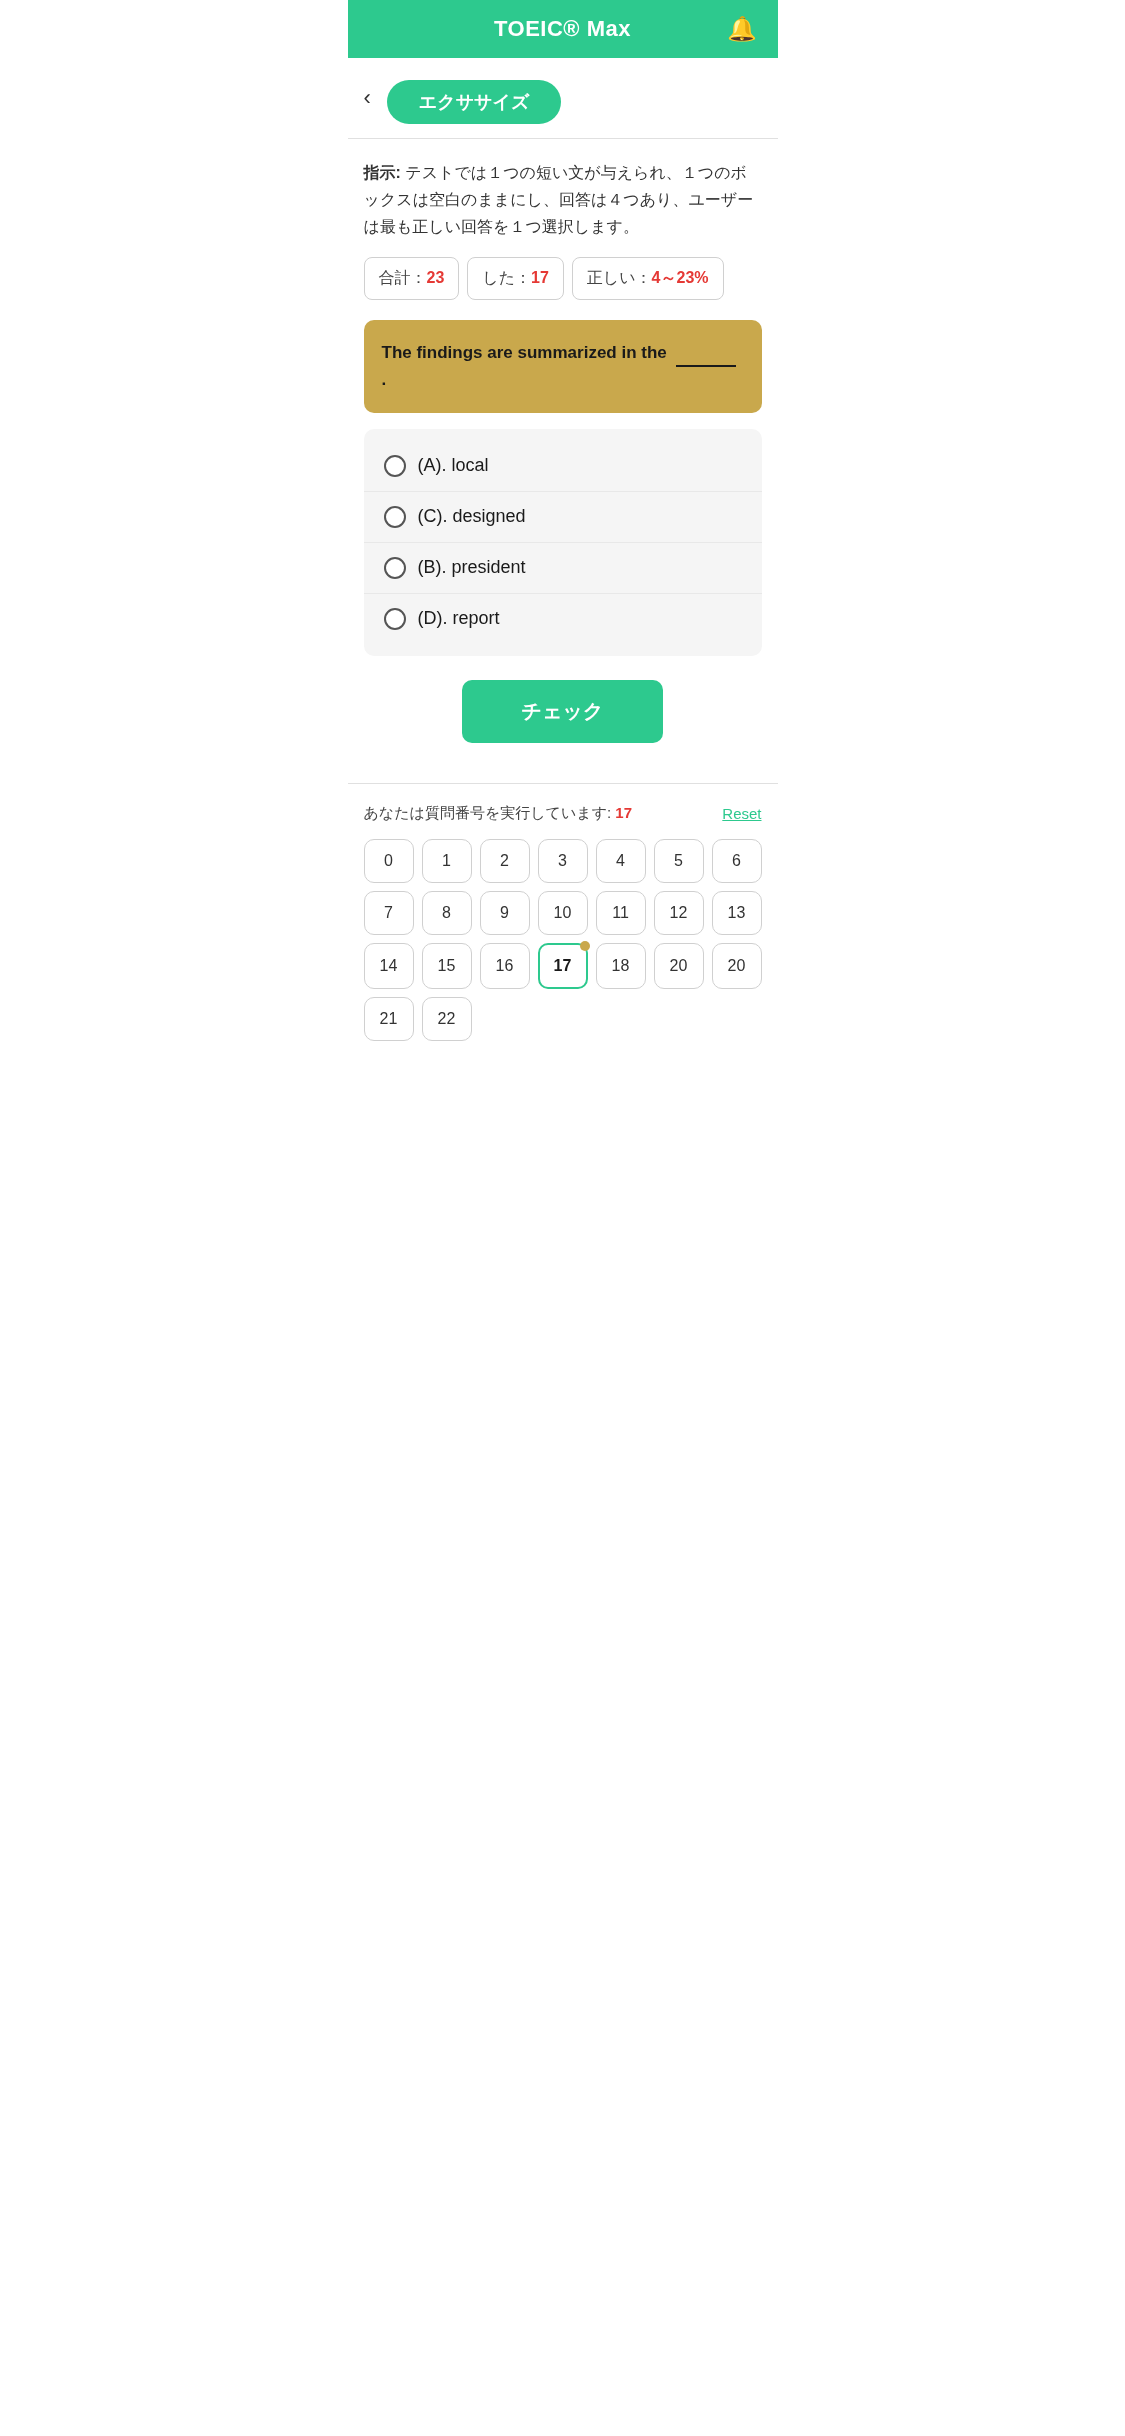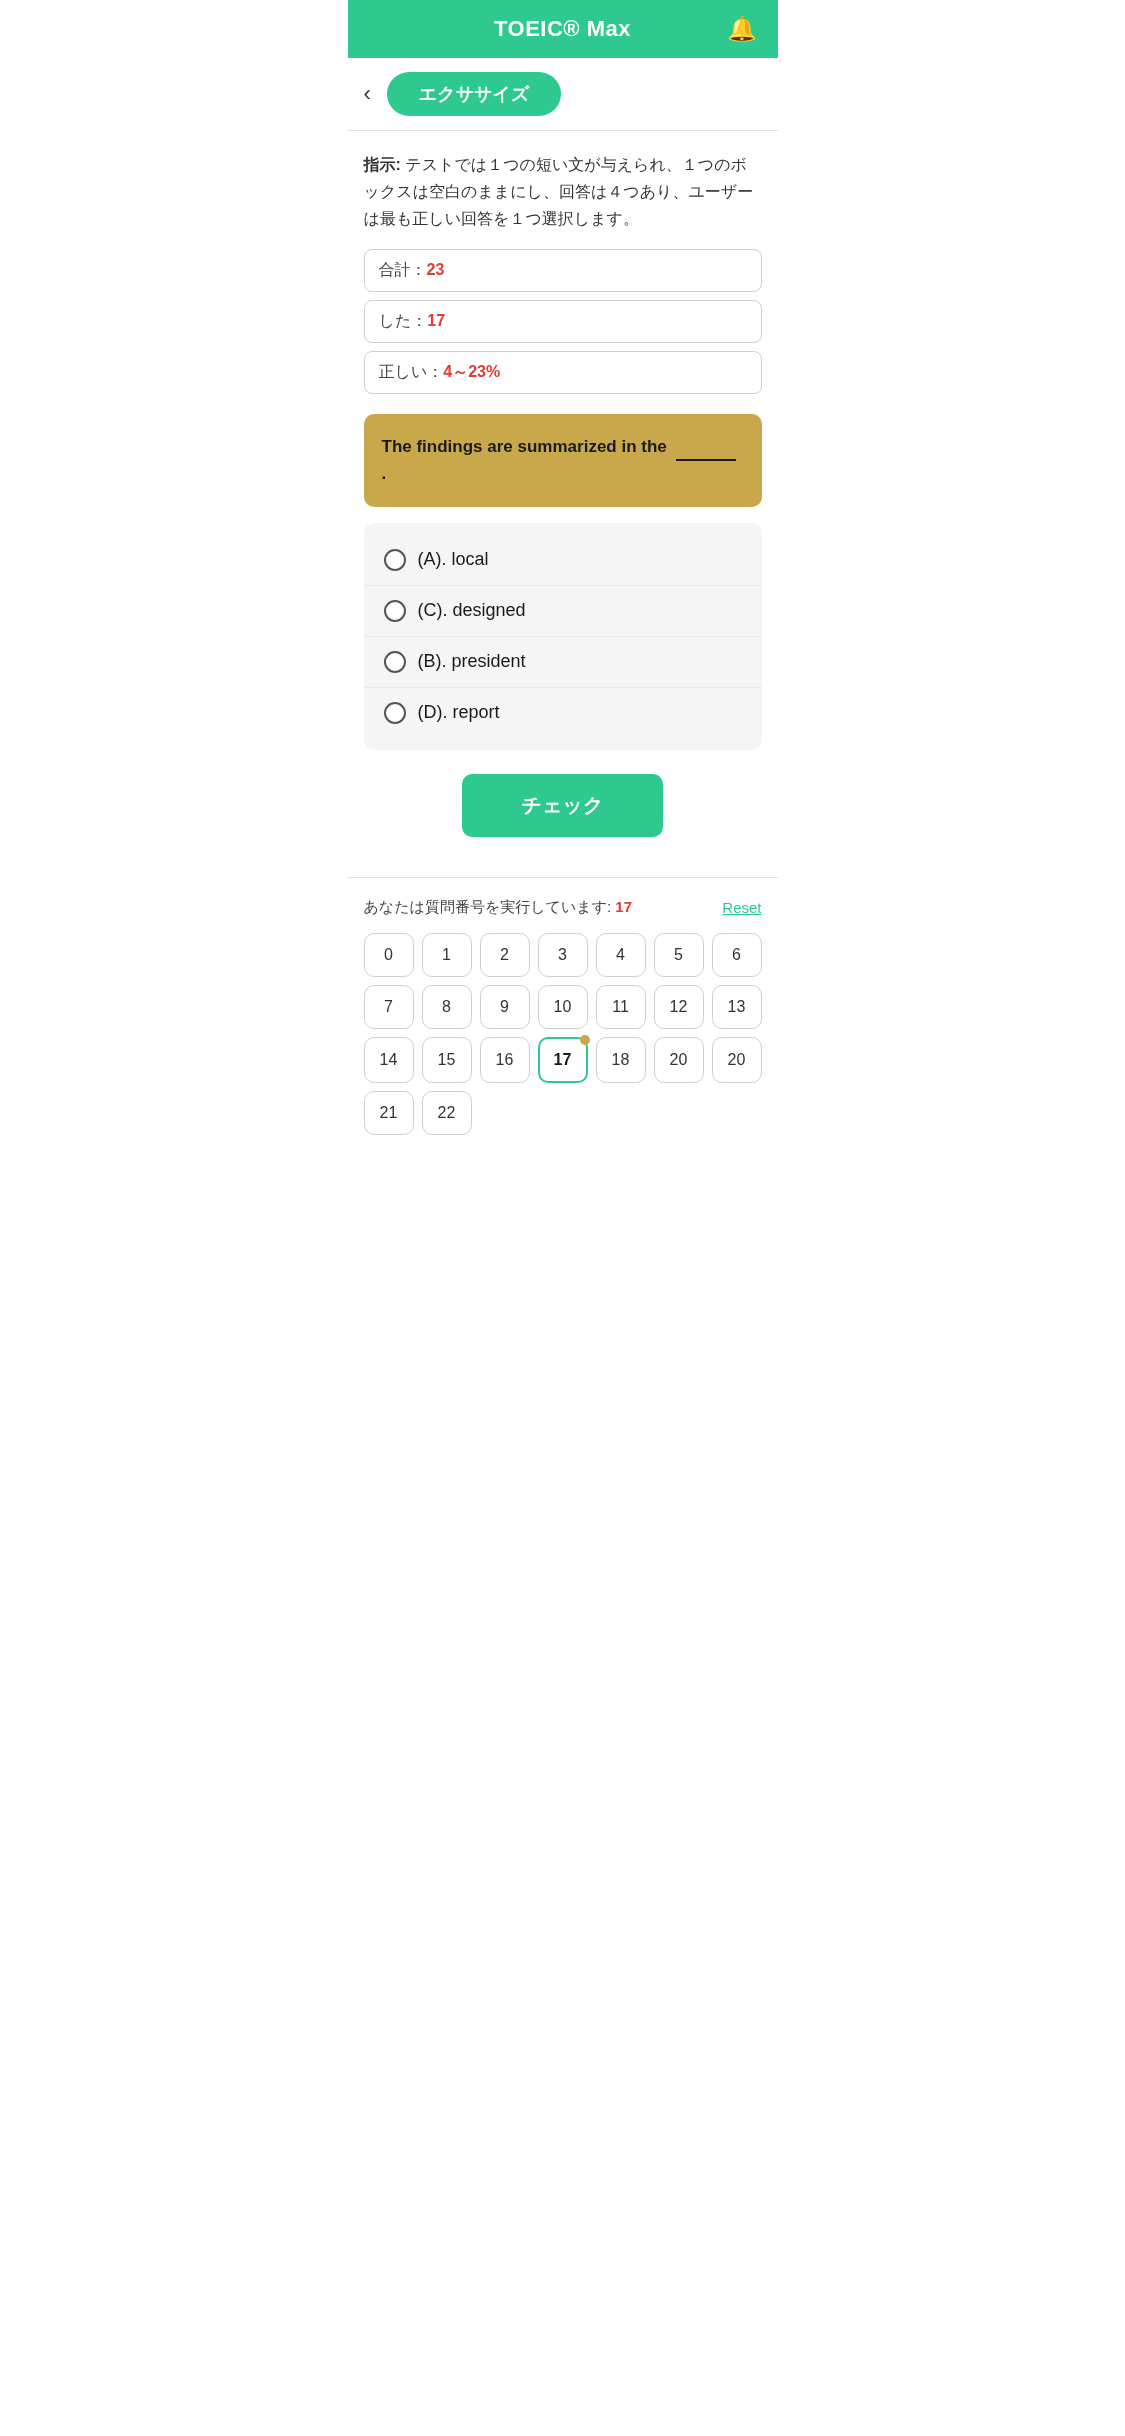--- a/index.html
+++ b/index.html
@@ -60,40 +60,40 @@
 
     .exercise-btn {
       background: #2DC98E;
       color: white;
       border: none;
       border-radius: 24px;
       padding: 10px 32px;
       font-size: 18px;
       font-weight: 600;
       cursor: pointer;
+      margin-top: 8px;
     }
 
     
     .instructions {
       padding: 20px 16px 16px 16px;
       font-size: 16px;
       line-height: 1.7;
       color: #333;
     }
 
     .instructions-bold {
       font-weight: 700;
     }
 
     
     .stats-row {
       display: flex;
       gap: 8px;
       padding: 0 16px 20px 16px;
-      flex-direction: column;
     }
 
     .stat-box {
       border: 1.5px solid #d0d0d0;
       border-radius: 8px;
       padding: 10px 14px;
       font-size: 16px;
       color: #444;
       white-space: nowrap;
     }

